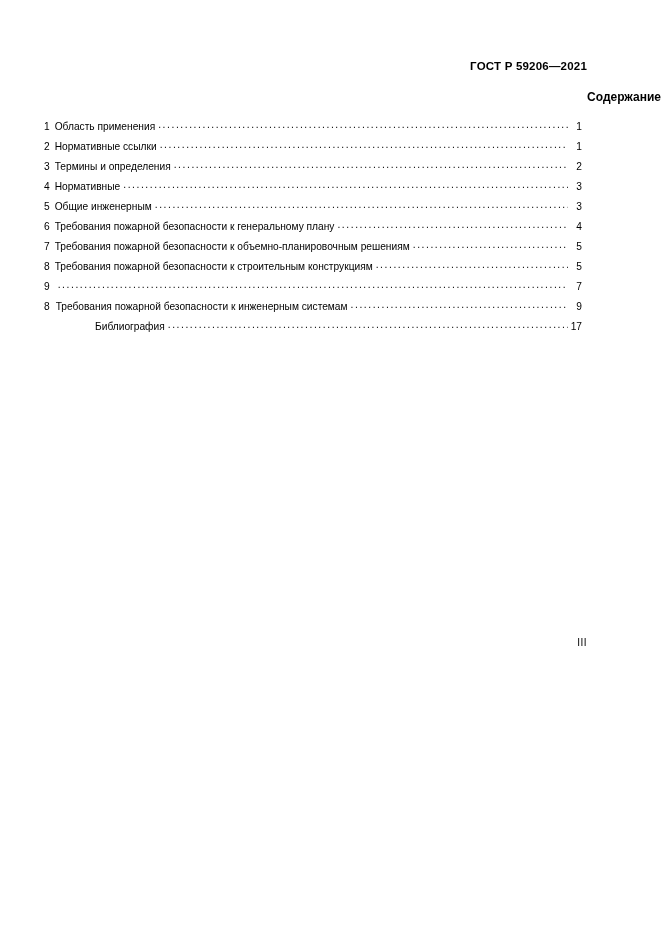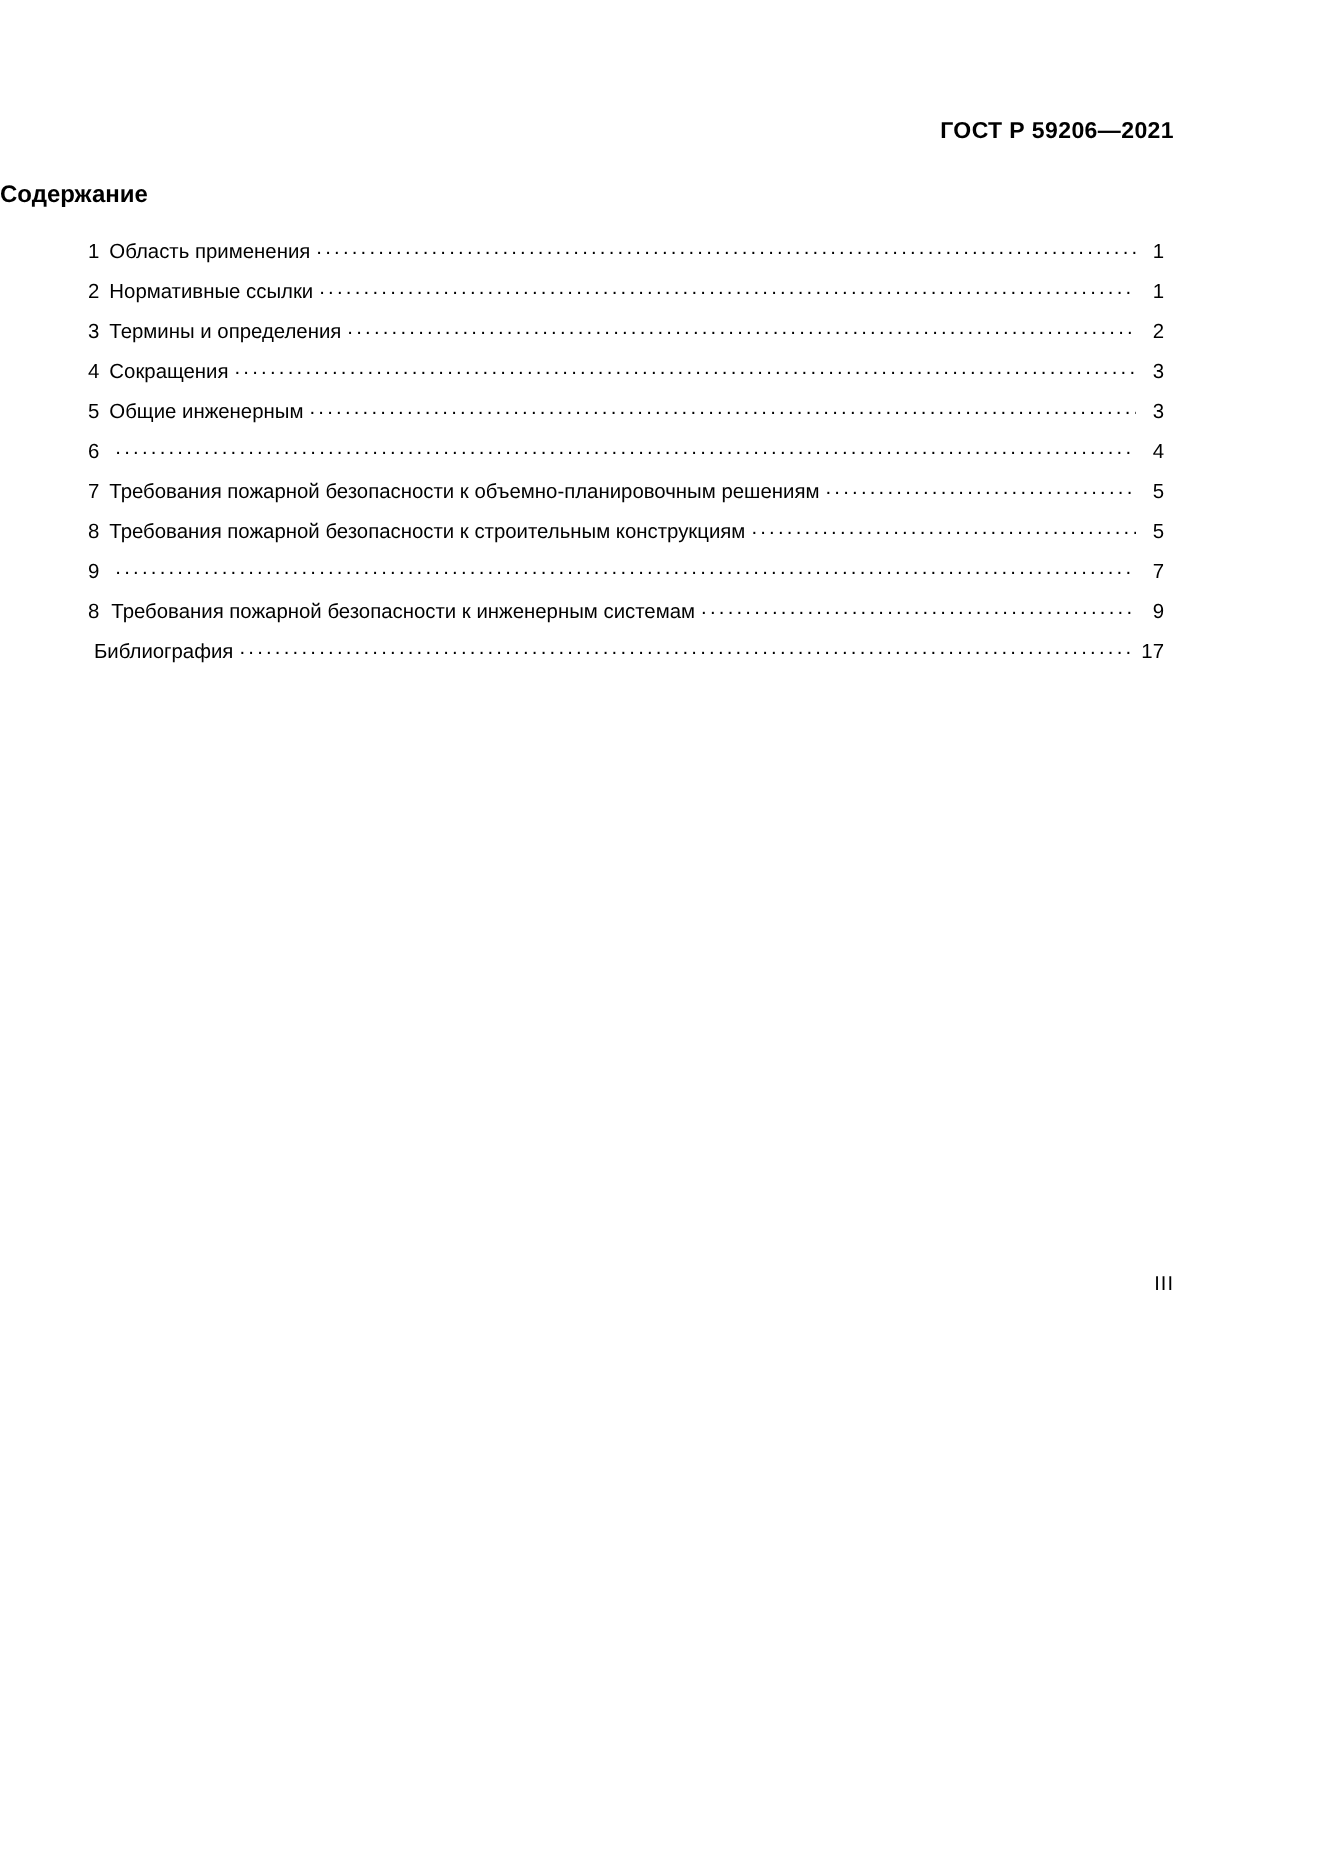--- a/index.html
+++ b/index.html
@@ -24,21 +24,21 @@
     font-size: 11.5px;
     font-weight: bold;
     letter-spacing: 0.2px;
     white-space: nowrap;
   }
   .toc-title {
     position: absolute;
     top: 90px;
     left: 0;
     width: 661px;
-    text-align: left;
+    text-align: right;
     font-size: 12px;
     font-weight: bold;
   }
   .toc {
     position: absolute;
     top: 117px;
     left: 44px;
     width: 538px;
   }
   .toc-row {
@@ -70,20 +70,21 @@
     color: #000;
     white-space: nowrap;
   }
   .toc-page {
     flex: 0 0 auto;
     text-align: right;
     min-width: 12px;
   }
   .biblio-row {
     padding-left: 3px;
+    margin-left: 48px;
   }
   .page-number {
     position: absolute;
     bottom: 78px;
     right: 74px;
     font-size: 10px;
     letter-spacing: 0.5px;
     margin-left: 12px;
   }
 </style>
@@ -114,34 +115,35 @@
 
     <div class="toc-row">
       <span class="toc-num">3</span>
       <span class="toc-label">Термины и определения</span>
       <span class="toc-dots">....................................................................................................................................</span>
       <span class="toc-page">2</span>
     </div>
 
     <div class="toc-row">
       <span class="toc-num">4</span>
-      <span class="toc-label">Сокращения</span>
+      <span class="toc-label">Нормативные</span>
       <span class="toc-dots">....................................................................................................................................</span>
       <span class="toc-page">3</span>
     </div>
 
     <div class="toc-row">
       <span class="toc-num">5</span>
       <span class="toc-label">Общие инженерным</span>
       <span class="toc-dots">....................................................................................................................................</span>
       <span class="toc-page">3</span>
     </div>
 
     <div class="toc-row">
       <span class="toc-num">6</span>
+      <span class="toc-label">Требования пожарной безопасности к генеральному плану</span>
       <span class="toc-dots">....................................................................................................................................</span>
       <span class="toc-page">4</span>
     </div>
 
     <div class="toc-row">
       <span class="toc-num">7</span>
       <span class="toc-label">Требования пожарной безопасности к объемно-планировочным решениям</span>
       <span class="toc-dots">....................................................................................................................................</span>
       <span class="toc-page">5</span>
     </div>

